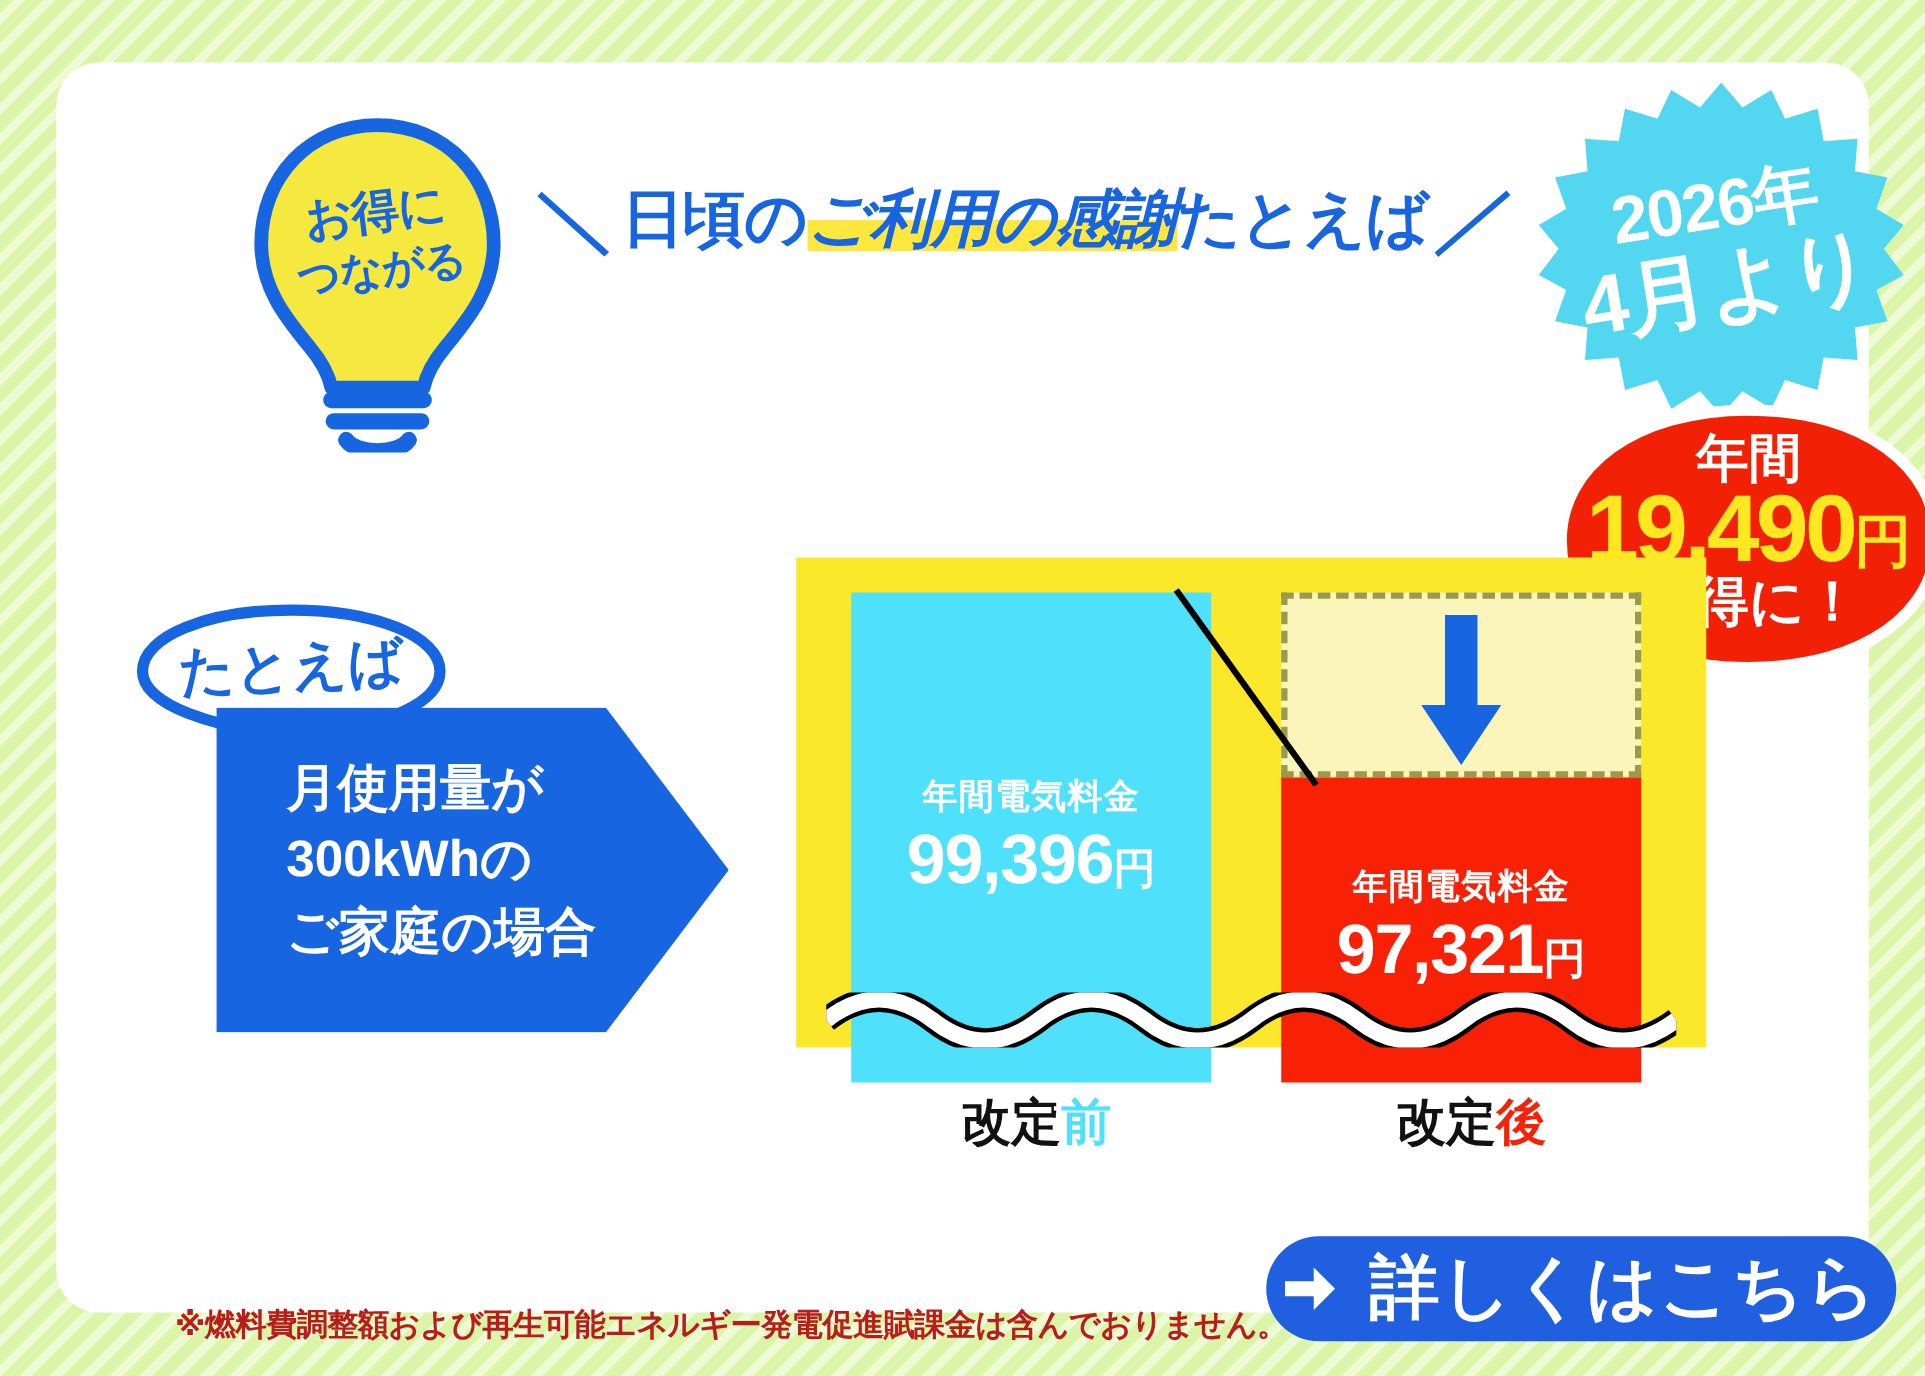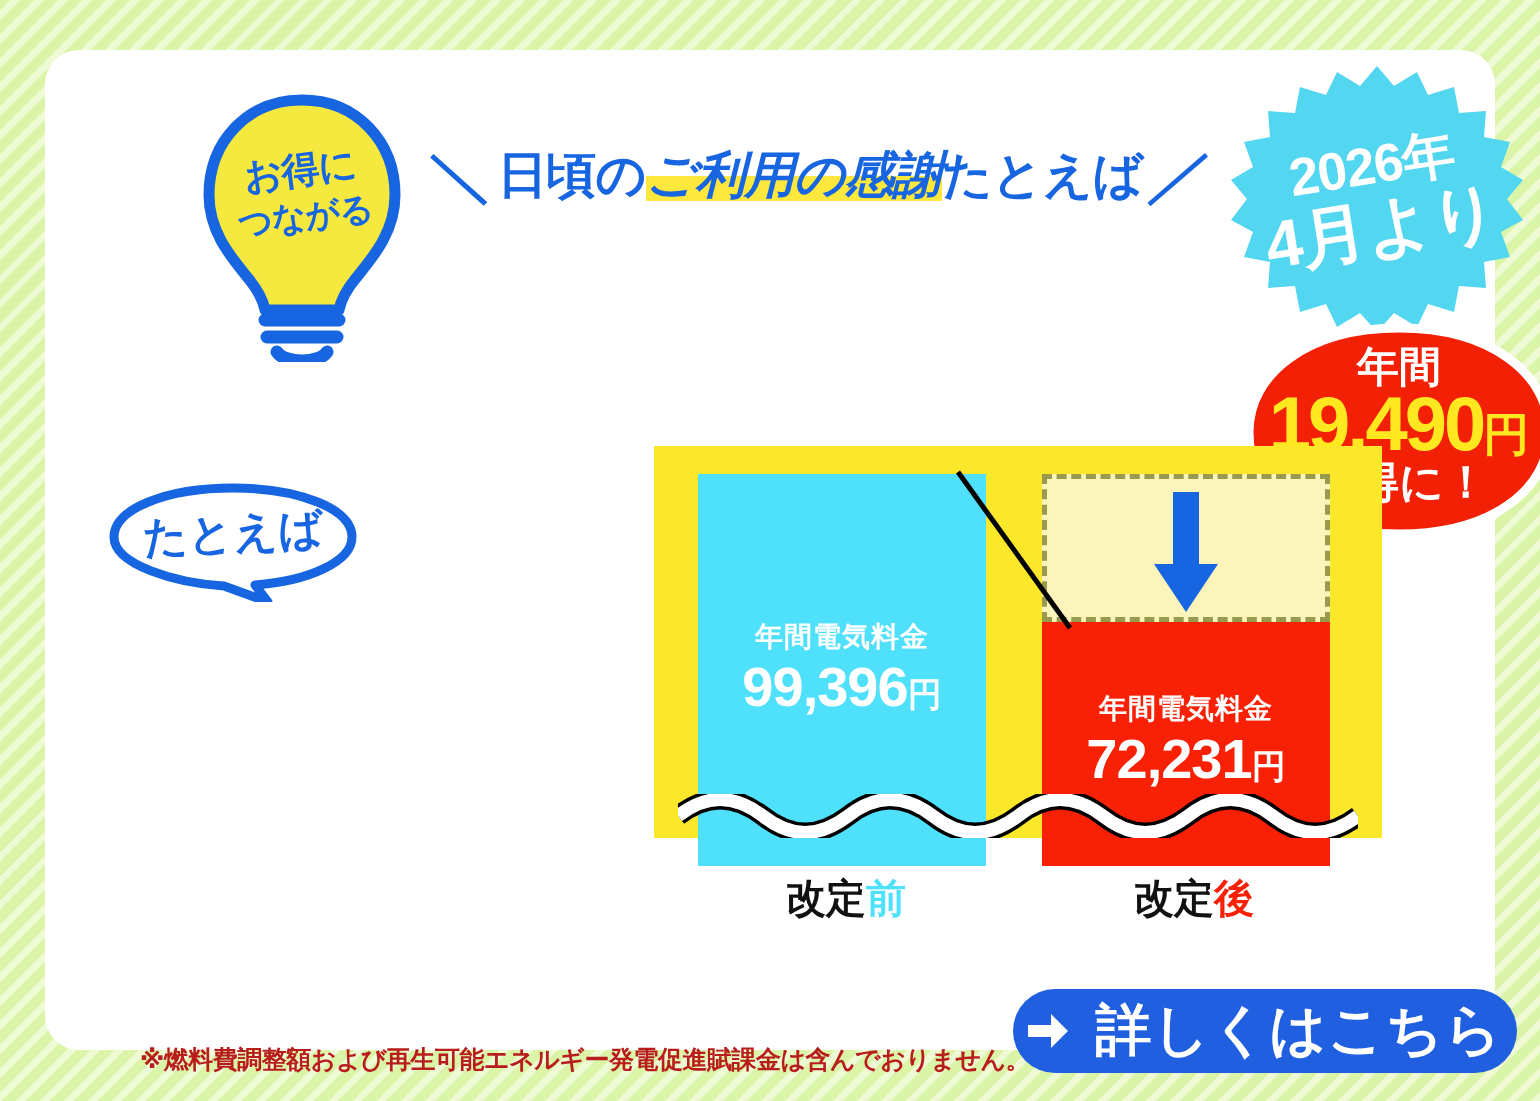--- a/index.html
+++ b/index.html
@@ -107,21 +107,21 @@
     clip-path:polygon(0 0, 76% 0, 100% 50%, 76% 100%, 0 100%);
   }
   .arrowbox-txt {
     position:absolute; left:56px; top:36px; width:330px;
     color:#fff; font-weight:700; font-size:41px; line-height:1.40;
     letter-spacing:0px;
   }
   .arrowbox-txt span { display:block; }
 
   
-  .chart { position:absolute; left:592px; top:396px; width:728px; height:392px; background:#fbe82a;margin-left:17px; }
+  .chart { position:absolute; left:592px; top:396px; width:728px; height:392px; background:#fbe82a; }
 
   .bar-pre {
     position:absolute; left:44px; top:28px; width:288px; height:392px;
     background:#4fe0fb;
   }
   .bar-post {
     position:absolute; left:388px; top:176px; width:288px; height:244px;
     background:#f92105;
   }
   .dash-box {
@@ -219,20 +219,28 @@
     </div>
   </div>
 
   <div class="tatoeba">
     <svg viewBox="0 0 250 120">
       <path d="M125 6 C192 6 244 27 244 55 C244 80 200 99 147 103 L160 120 L116 104 C68 101 6 83 6 55 C6 27 58 6 125 6 Z" fill="#ffffff" stroke="#1765e0" stroke-width="9" stroke-linejoin="round"></path>
     </svg>
     <div class="tatoeba-txt">たとえば</div>
   </div>
 
+  <div class="arrowbox">
+    <div class="shape"></div>
+    <div class="arrowbox-txt">
+      <span>月使用量が</span>
+      <span>300kWhの</span>
+      <span>ご家庭の場合</span>
+    </div>
+  </div>
 
   <div class="chart">
 
     <div class="bar-pre"></div>
 
     <div class="dash-box"></div>
 
     <div class="down-arrow">
       <svg viewBox="0 0 64 120">
         <polygon fill="#1765e0" points="19,0 45,0 45,72 64,72 32,120 0,72 19,72"></polygon>
@@ -247,21 +255,21 @@
       </svg>
     </div>
 
     <div class="bar-label lab-pre" style="left:44px;width:288px;">
       <span class="cap">年間電気料金</span>
       <span class="num"><span>99,396</span><span class="yen">円</span></span>
     </div>
 
     <div class="bar-label lab-post" style="left:388px;width:288px;top:248px;">
       <span class="cap">年間電気料金</span>
-      <span class="num"><span>72,231</span><span class="yen">円</span></span>
+      <span class="num"><span>97,321</span><span class="yen">円</span></span>
     </div>
 
     <div class="wavy">
       <svg viewBox="0 0 680 44" preserveAspectRatio="none">
         <path d="M0 22 C28 0 56 0 85 22 C113 44 141 44 170 22 C198 0 226 0 255 22 C283 44 311 44 340 22 C368 0 396 0 425 22 C453 44 481 44 510 22 C538 0 566 0 595 22 C623 44 651 44 680 22" fill="none" stroke="#000000" stroke-width="20"></path>
         <path d="M0 22 C28 0 56 0 85 22 C113 44 141 44 170 22 C198 0 226 0 255 22 C283 44 311 44 340 22 C368 0 396 0 425 22 C453 44 481 44 510 22 C538 0 566 0 595 22 C623 44 651 44 680 22" fill="none" stroke="#ffffff" stroke-width="13"></path>
       </svg>
     </div>
 
     <div class="axis-label axis-pre"><span>改定</span><span class="accent-pre">前</span></div>

